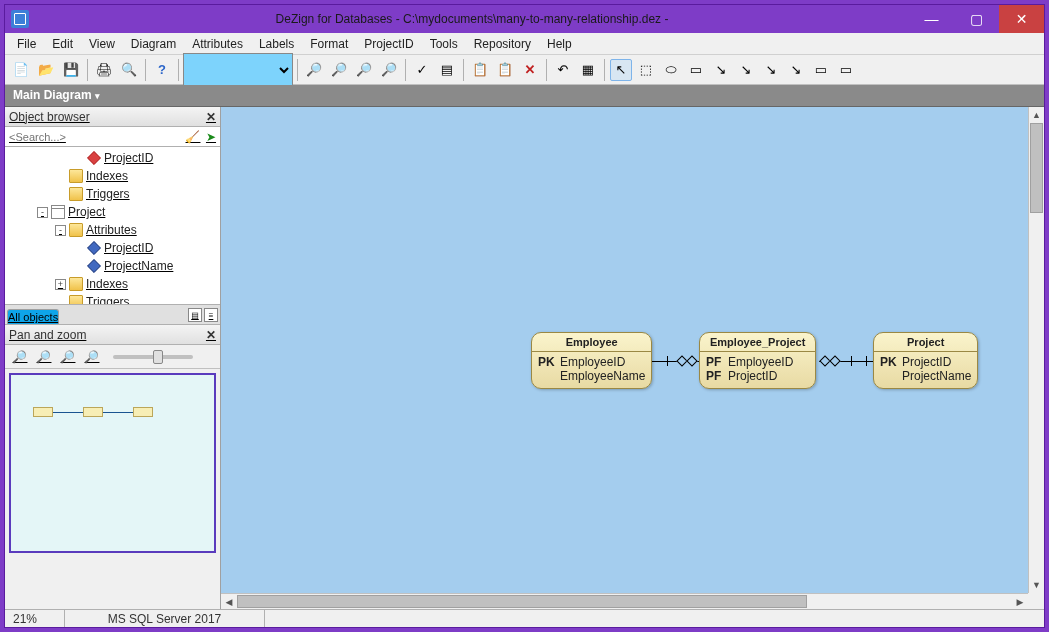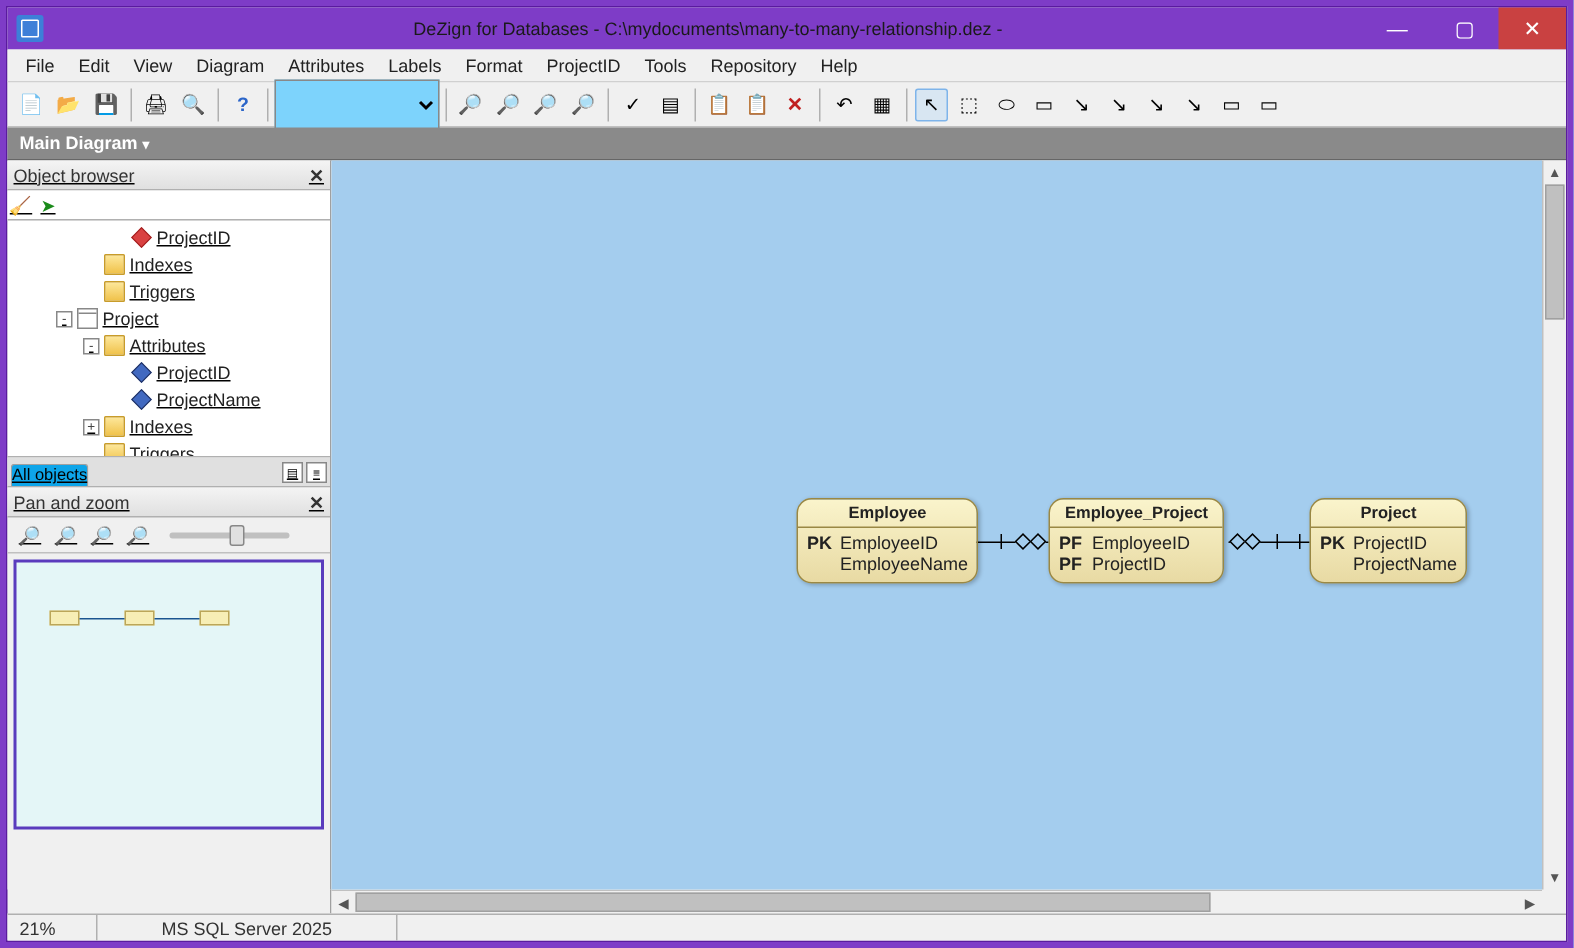--- a/index.html
+++ b/index.html
@@ -145,20 +145,21 @@
     <span>Main Diagram</span> <span style="font-size:9px;">▾</span>
   </div>
 
   <div class="body">
     <div class="sidebar">
       <div class="panel-head">
         <span>Object browser</span>
         <span class="x">✕</span>
       </div>
       <div class="search-row">
+        <input placeholder="&lt;Search...&gt;" style="">
         <div class="sicon">🧹</div>
         <div class="sicon" style="color:#1b8b1b;">➤</div>
       </div>
       <div class="tree" id="tree">
           <div class="tree-item" style="padding-left: 68px;">
             <div class="expander none"></div>
             <span class="ticon2 cube"></span>
             <span>ProjectID</span>
           </div>
           <div class="tree-item" style="padding-left: 50px;">
@@ -302,16 +303,16 @@
       <div class="hstrack">
           <div class="hsthumb"></div>
         </div>
       <div class="hsbtn">▶</div>
     </div>
     <div style="width:16px;height:16px;background:#f0f0f0;"></div>
   </div>
 
   <div class="statusbar">
     <div class="cell" style="width:60px;">21%</div>
-    <div class="cell" style="width:200px;justify-content:center;">MS SQL Server 2025</div>
+    <div class="cell" style="width:200px;justify-content:center;">MS SQL Server 2017</div>
     <div class="cell" style="flex:1;border-right:none;"></div>
   </div>
 </div>
 
 </body></html>

